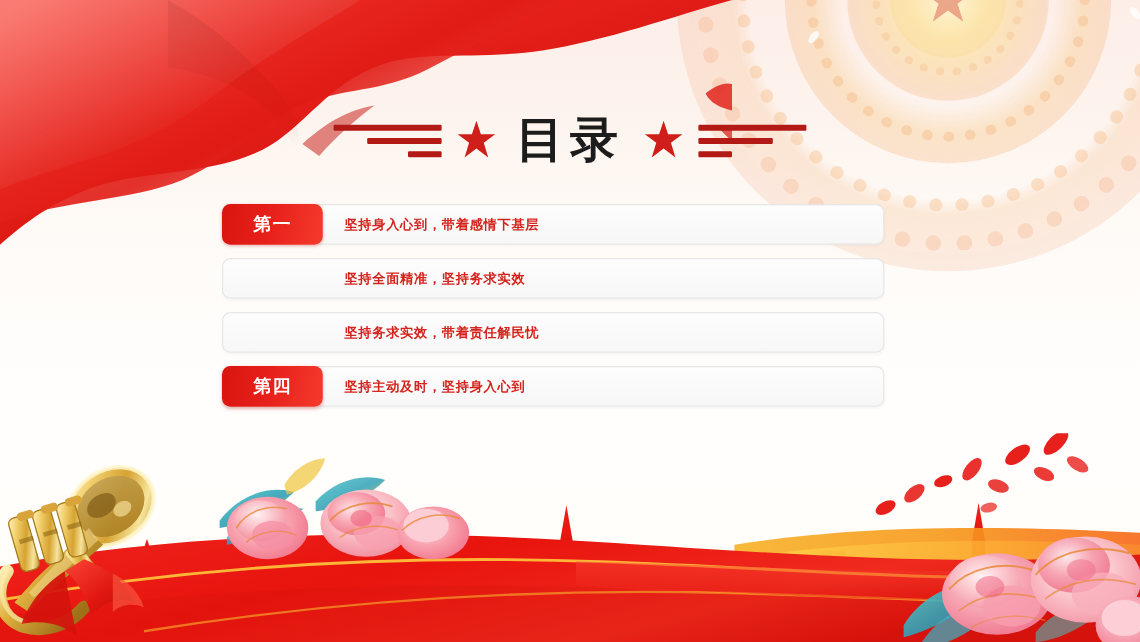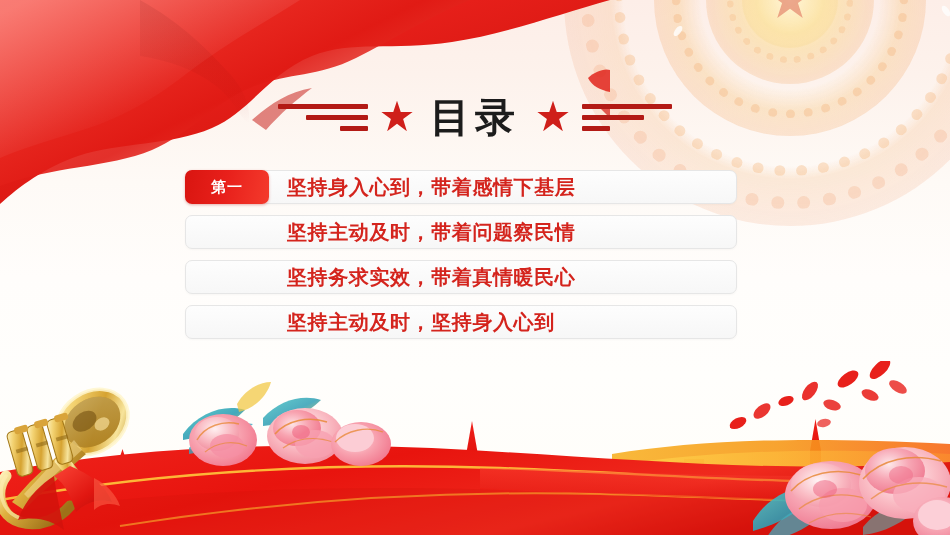--- a/index.html
+++ b/index.html
@@ -80,21 +80,21 @@
   }
   .badge{
     position:absolute;left:-1px;top:-1px;
     width:84px;height:34px;border-radius:7px;
     background:linear-gradient(100deg,#d91510 0%,#e8201b 48%,#f43a2c 100%);
     display:flex;align-items:center;justify-content:center;
     color:#fff;font-size:15px;font-weight:700;letter-spacing:1px;
     box-shadow:0 1px 3px rgba(180,20,15,.30);
   }
   .toc-label{
-    margin-left:101px;font-size:20px;font-weight:700;
+    margin-left:101px;font-size:11px;font-weight:700;
     color:#d4241d;letter-spacing:.6px;white-space:nowrap;
   }
 
   
   .bottom{position:absolute;left:0;bottom:0;width:950px;height:175px;pointer-events:none;}
   .skyline{position:absolute;left:0;bottom:0;width:950px;height:120px;}
   .silk{position:absolute;left:0;bottom:0;width:950px;height:125px;}
   .trumpet{position:absolute;left:-6px;bottom:0;width:250px;height:165px;}
   .peony-l{position:absolute;left:175px;bottom:62px;width:230px;height:95px;}
   .peony-r{position:absolute;right:-8px;bottom:-6px;width:215px;height:150px;}
@@ -172,28 +172,29 @@
   </div>
 
   <div class="toc">
 
     <div class="toc-row">
       <div class="badge">第一</div>
       <div class="toc-label">坚持身入心到，带着感情下基层</div>
     </div>
 
     <div class="toc-row">
-      <div class="toc-label">坚持主动及时，带着问题察民情</div>
+      <div class="toc-label">坚持全面精准，坚持务求实效</div>
     </div>
 
     <div class="toc-row">
-      <div class="toc-label">坚持务求实效，带着真情暖民心</div>
+      <div class="toc-label">坚持务求实效，带着责任解民忧</div>
     </div>
 
     <div class="toc-row">
+      <div class="badge">第四</div>
       <div class="toc-label">坚持主动及时，坚持身入心到</div>
     </div>
 
   </div>
 
   <div class="bottom">
 
     <svg class="skyline" viewBox="0 0 950 120" preserveAspectRatio="none">
       <defs>
         <linearGradient id="skg" x1="0" y1="0" x2="0" y2="1">

